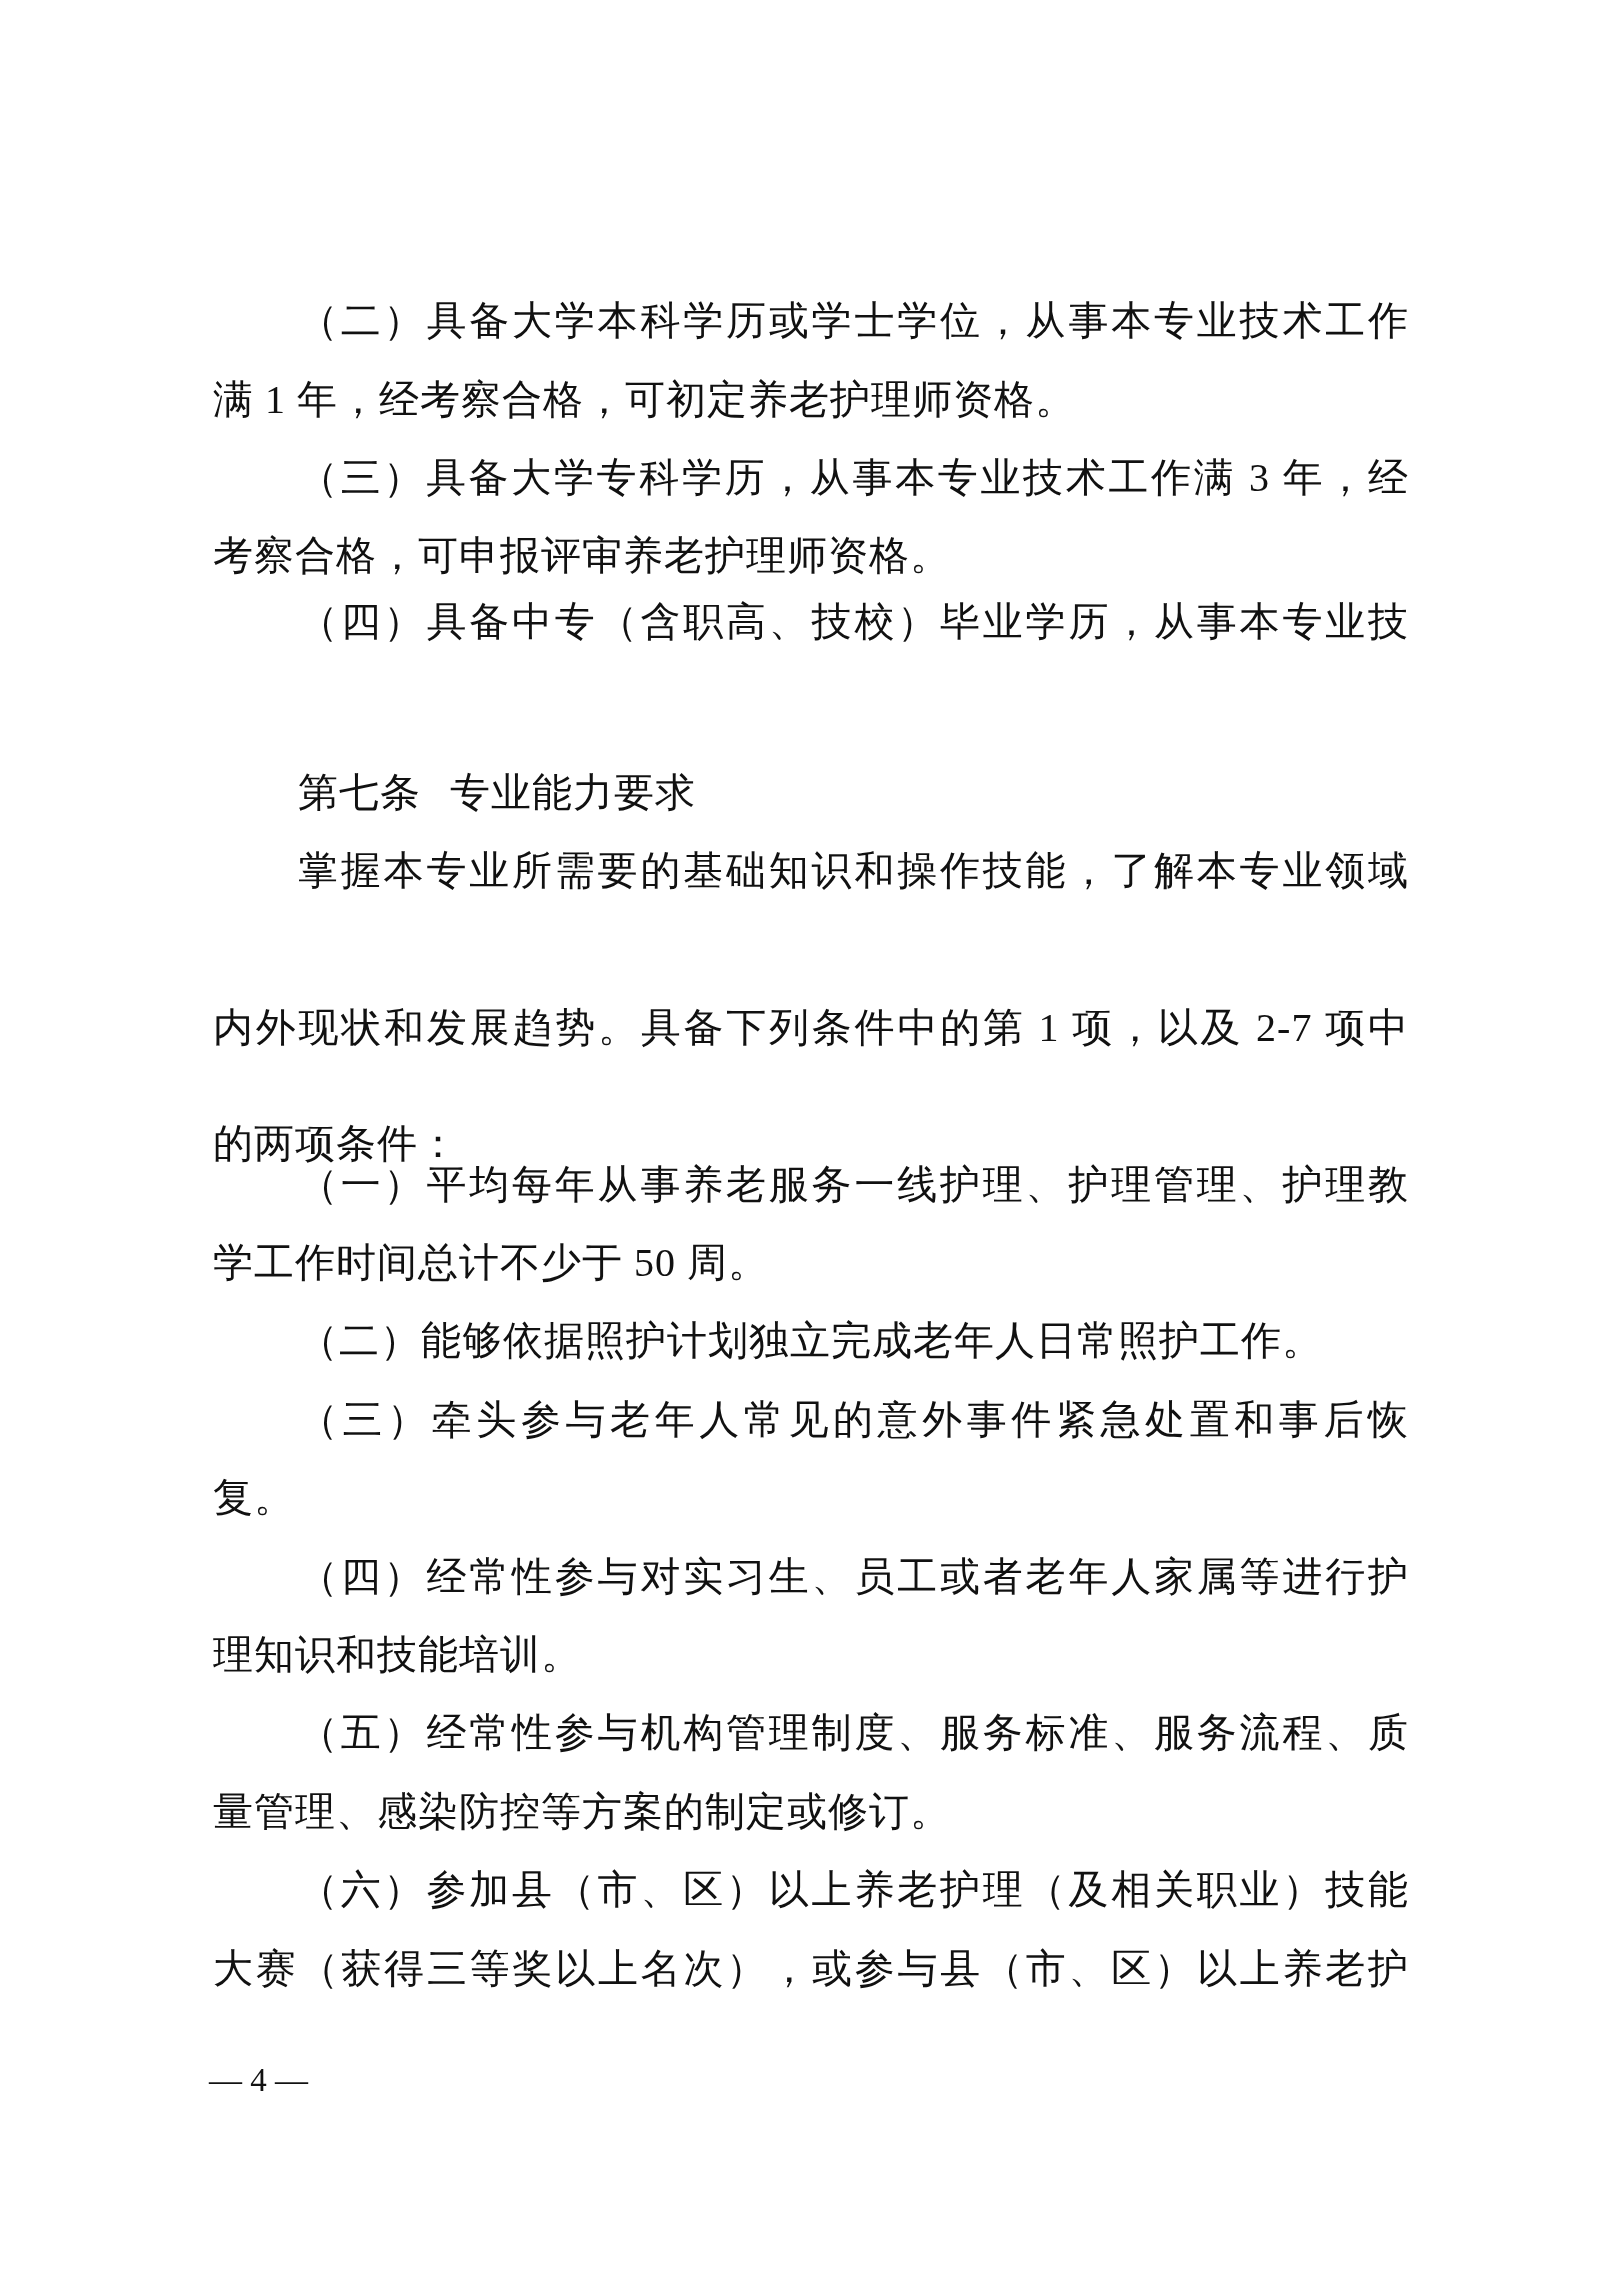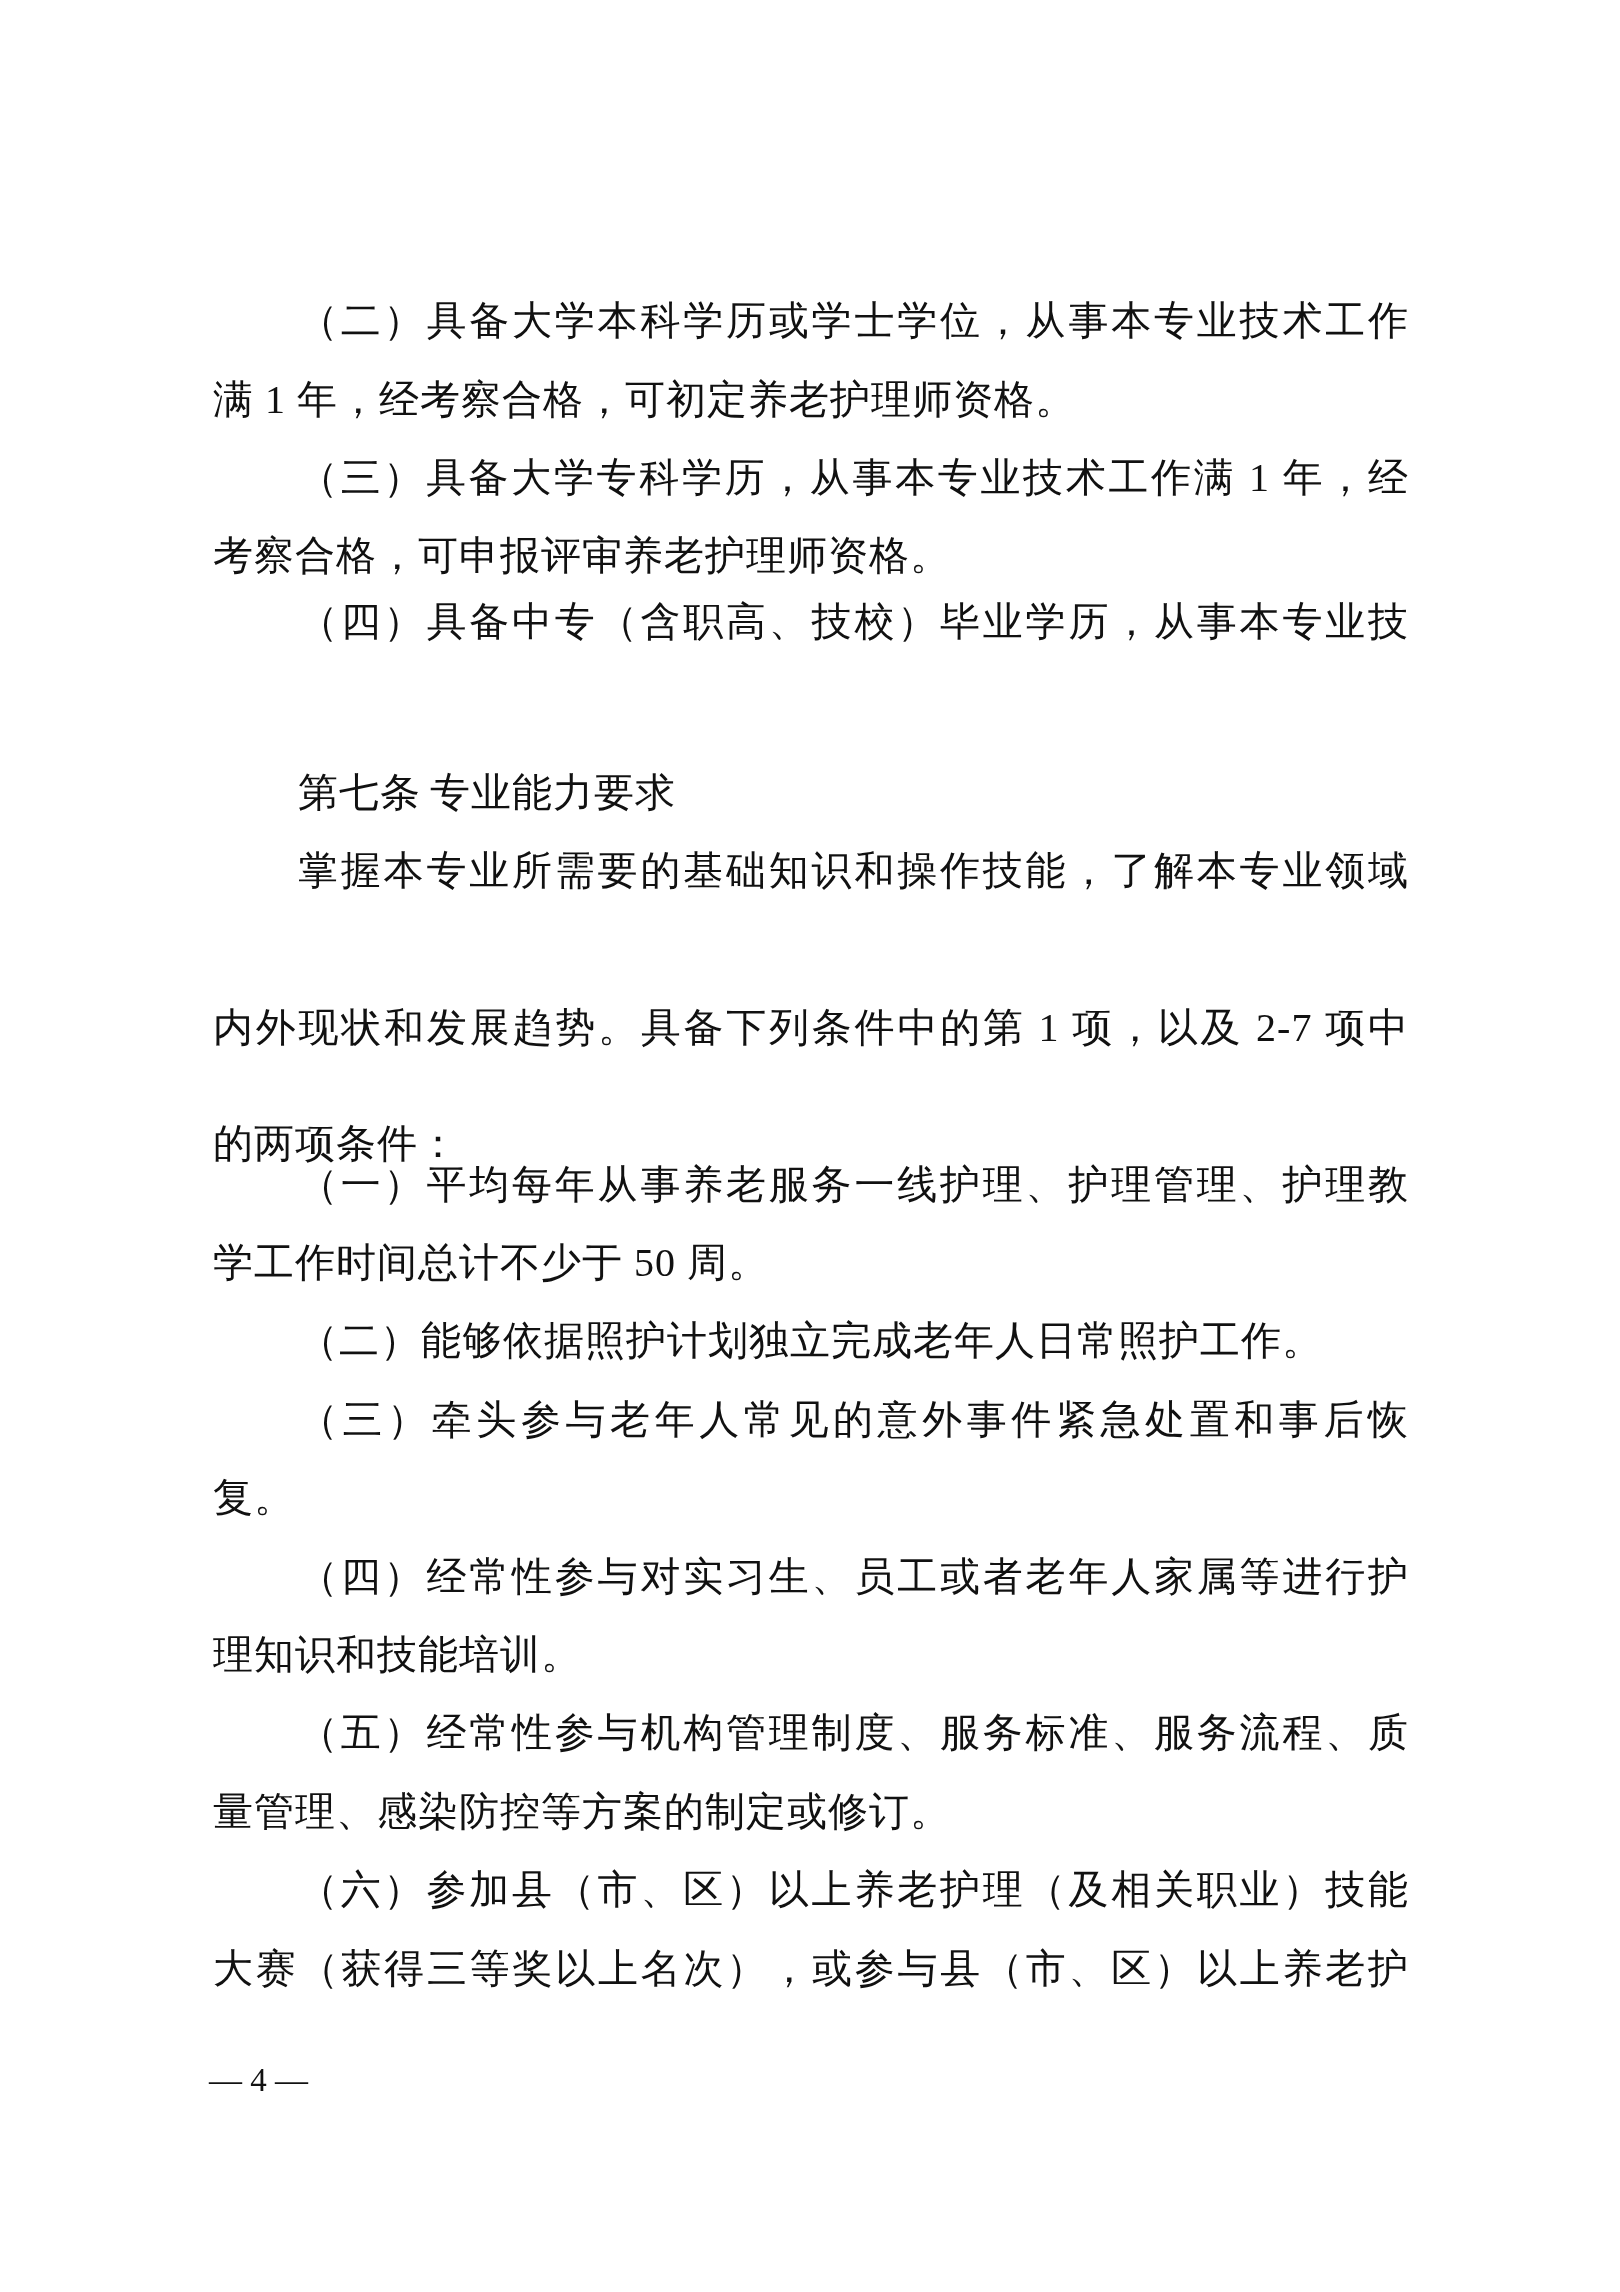--- a/index.html
+++ b/index.html
@@ -33,40 +33,40 @@
     text-align: justify;
     text-align-last: justify;
     letter-spacing: 1px;
   }
   .line.indent { left: 298px; width: 1111px; }
   .line.last { text-align-last: left; }
   .heading-bold {
     font-family: "Liberation Sans", "DejaVu Sans", sans-serif;
     font-weight: normal;
   }
-  .heading-rest { margin-left: 9px; }
+  .heading-rest { margin-left: 29px; }
   .page-number {
     position: absolute;
     left: 209px;
     top: 2056px;
     height: 49px;
     line-height: 49px;
     font-size: 33px;
     font-family: "Liberation Serif", "DejaVu Serif", serif;
     white-space: pre;
   }
 </style>
 </head>
 <body>
 
 <div class="page">
 
   <div class="line indent" style="top:291px">（二）具备大学本科学历或学士学位，从事本专业技术工作</div>
   <div class="line last" style="top:370px">满 1 年，经考察合格，可初定养老护理师资格。</div>
-  <div class="line indent" style="top:448px">（三）具备大学专科学历，从事本专业技术工作满 1 年，经</div>
+  <div class="line indent" style="top:448px">（三）具备大学专科学历，从事本专业技术工作满 3 年，经</div>
   <div class="line last" style="top:526px">考察合格，可申报评审养老护理师资格。</div>
   <div class="line indent" style="top:592px">（四）具备中专（含职高、技校）毕业学历，从事本专业技</div>
 
   <div class="line indent last" style="top:763px">
     <span class="heading-bold">第七条</span><span class="heading-rest">专业能力要求</span>
   </div>
 
   <div class="line indent" style="top:841px">掌握本专业所需要的基础知识和操作技能，了解本专业领域</div>
   <div class="line" style="top:998px">内外现状和发展趋势。具备下列条件中的第 1 项，以及 2-7 项中</div>
   <div class="line last" style="top:1114px">的两项条件：</div>

